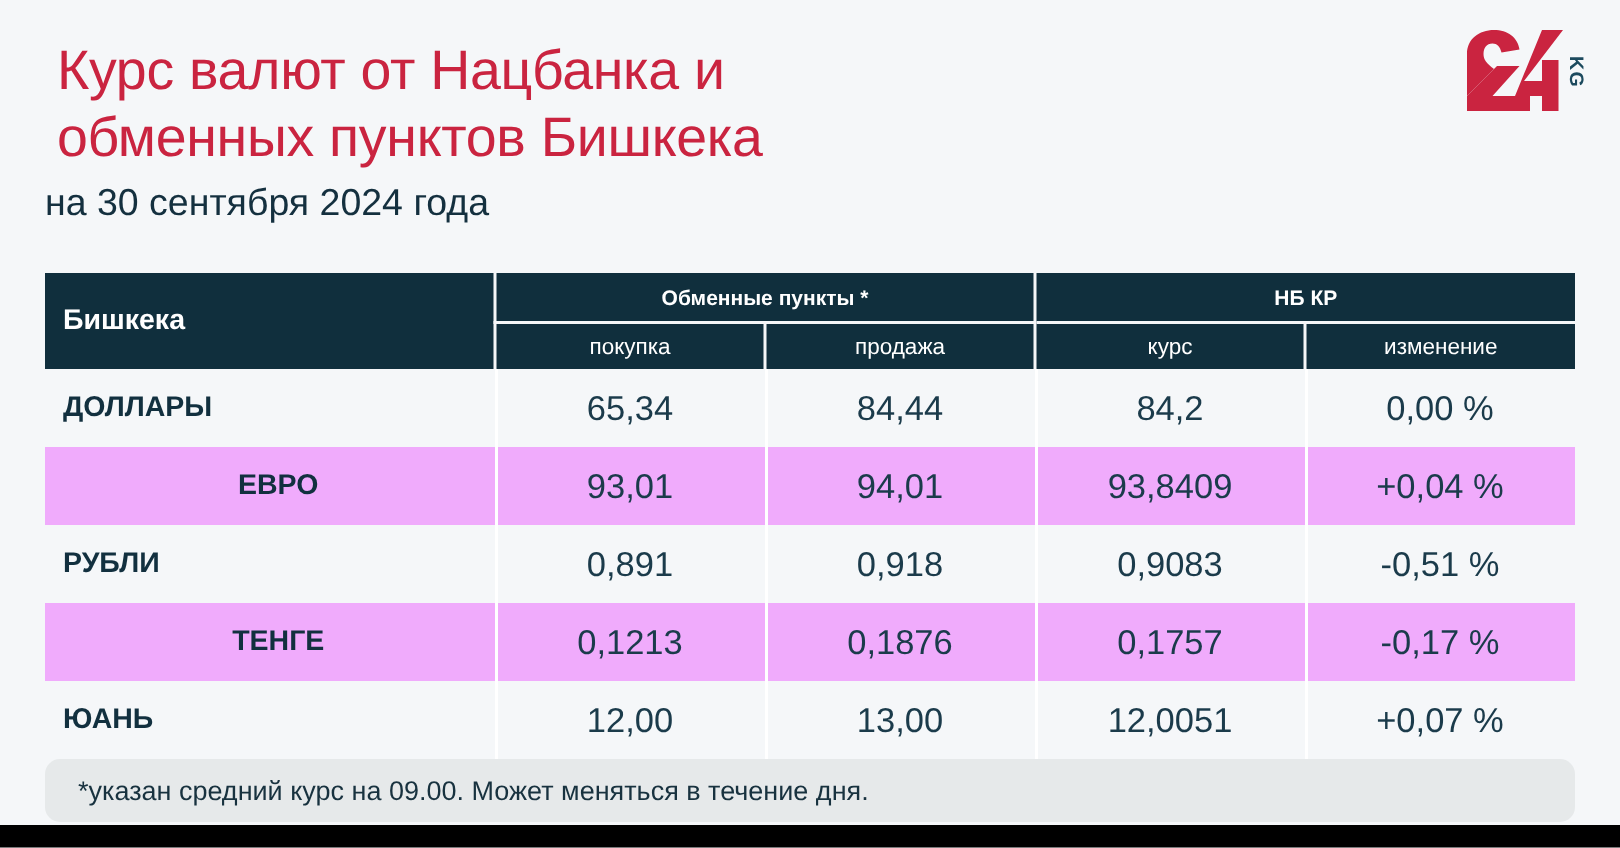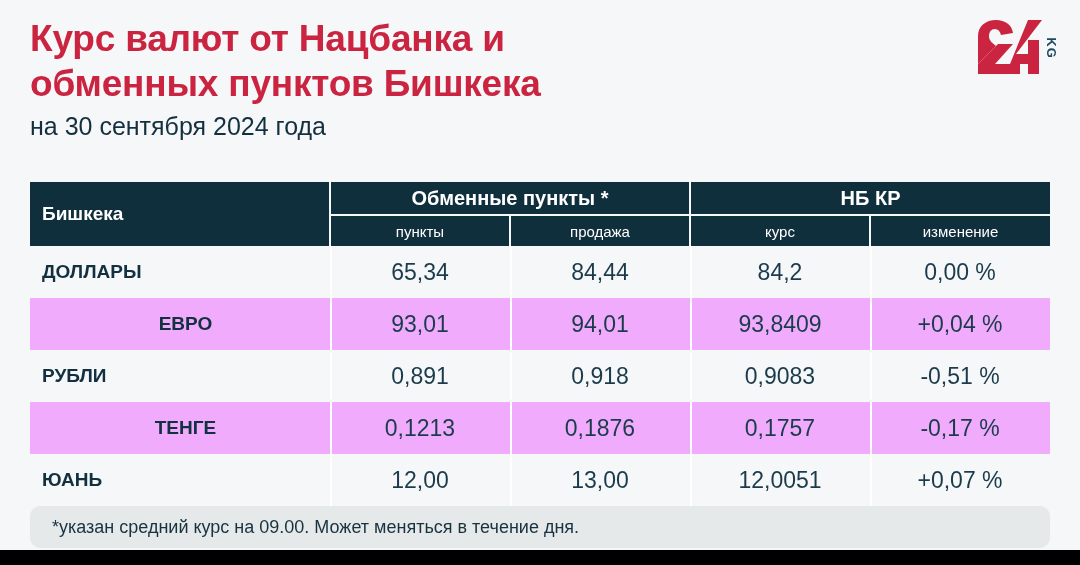--- a/index.html
+++ b/index.html
@@ -25,25 +25,25 @@
 
   
   .header {
     position: absolute;
     left: 30px;
     top: 16px;
     width: 940px;
   }
   .title {
     font-size: 37px;
-    font-weight: bold;
+    font-weight: normal;
     line-height: 1.22;
     color: #ca2440;
     letter-spacing: -0.2px;
-    margin: 0;
+    margin: 8px;
     white-space: pre-line;
   }
   .subtitle {
     margin: 7px 0 0 0;
     font-size: 25px;
     color: #14303f;
     line-height: 1.1;
   }
 
   
@@ -76,21 +76,21 @@
 
   thead th {
     background: #102f3d;
     color: #ffffff;
     font-weight: bold;
     padding: 0;
     border: 0;
   }
   th.group {
     height: 32px;
-    font-size: 20px;
+    font-size: 14px;
     text-align: center;
     border-bottom: 2px solid #f5f7f9;
     border-left: 2px solid #f5f7f9;
     vertical-align: middle;
   }
   th.sub {
     height: 30px;
     font-size: 15px;
     font-weight: normal;
     text-align: center;
@@ -181,21 +181,21 @@
           <col class="c-rate">
           <col class="c-chg">
       </colgroup>
       <thead>
         <tr>
           <th class="currency-head" rowspan="2">Бишкека</th>
           <th class="group" colspan="2">Обменные пункты *</th>
           <th class="group" colspan="2">НБ КР</th>
         </tr>
         <tr>
-          <th class="sub">пункты</th>
+          <th class="sub">покупка</th>
           <th class="sub">продажа</th>
           <th class="sub">курс</th>
           <th class="sub">изменение</th>
         </tr>
       </thead>
       <tbody id="rates-body">
           <tr class="odd">
             <td class="cur">ДОЛЛАРЫ</td>
             <td class="sep">65,34</td>
             <td class="sep">84,44</td>

